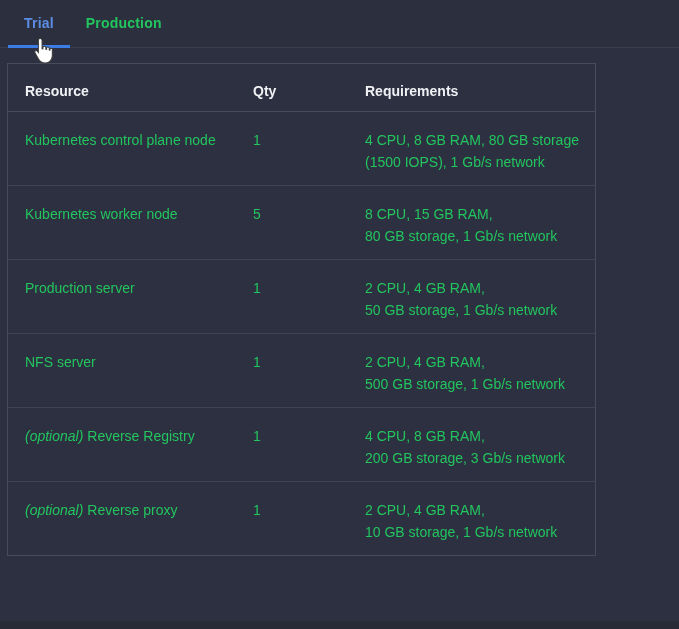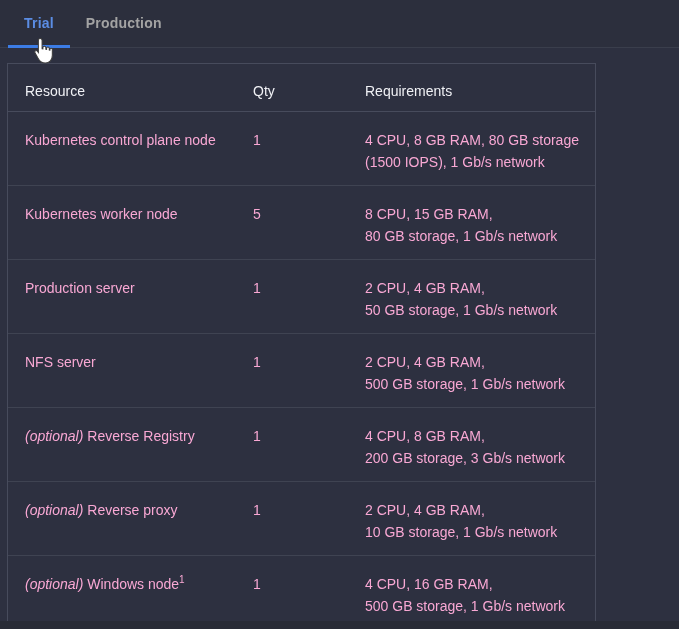--- a/index.html
+++ b/index.html
@@ -20,21 +20,21 @@
     border-bottom: 1px solid #3a3e4c;
     background: #2c2f3d;
   }
   .tab {
     height: 48px;
     padding: 0 16px;
     display: flex;
     align-items: center;
     font-size: 14px;
     font-weight: bold;
-    color: #a3a3a3;
+    color: #22c55e;
     border-bottom: 3px solid transparent;
     cursor: pointer;
     letter-spacing: .2px;
   }
   .tab.active {
     color: #5b8de4;
     border-bottom-color: #3c7ce5;
   }
 
   
@@ -57,30 +57,30 @@
   table {
     width: 100%;
     border-collapse: collapse;
     table-layout: fixed;
   }
   col.c1 { width: 228px; }
   col.c2 { width: 112px; }
   th {
     text-align: left;
     font-size: 14px;
-    font-weight: normal;
+    font-weight: bold;
     color: #f0f1f5;
     padding: 19px 8px 11px 17px;
     line-height: 17px;
     border-bottom: 1px solid #474b5c;
   }
   td {
     vertical-align: top;
     font-size: 14px;
-    color: #f9a8d4;
+    color: #22c55e;
     padding: 17px 8px 12px 17px;
     line-height: 22px;
   }
   tbody tr + tr td { border-top: 1px solid #3f4352; }
   .opt { font-style: italic; }
   .req { white-space: pre-line; }
   sup { font-size: 10px; line-height: 0; }
 
   .bottom-strip {
     position: absolute;
@@ -151,24 +151,18 @@
           <td>1</td>
           <td class="req">4 CPU, 8 GB RAM,
 200 GB storage, 3 Gb/s network</td>
         </tr>
         <tr>
           <td><span class="opt">(optional) </span><span>Reverse proxy</span></td>
           <td>1</td>
           <td class="req">2 CPU, 4 GB RAM,
 10 GB storage, 1 Gb/s network</td>
         </tr>
-        <tr>
-          <td><span class="opt">(optional) </span><span>Windows node</span><sup>1</sup></td>
-          <td>1</td>
-          <td class="req">4 CPU, 16 GB RAM,
-500 GB storage, 1 Gb/s network</td>
-        </tr>
       </tbody>
     </table>
   </div>
 
   <div class="bottom-strip"></div>
 </div>
 
 </body></html>

